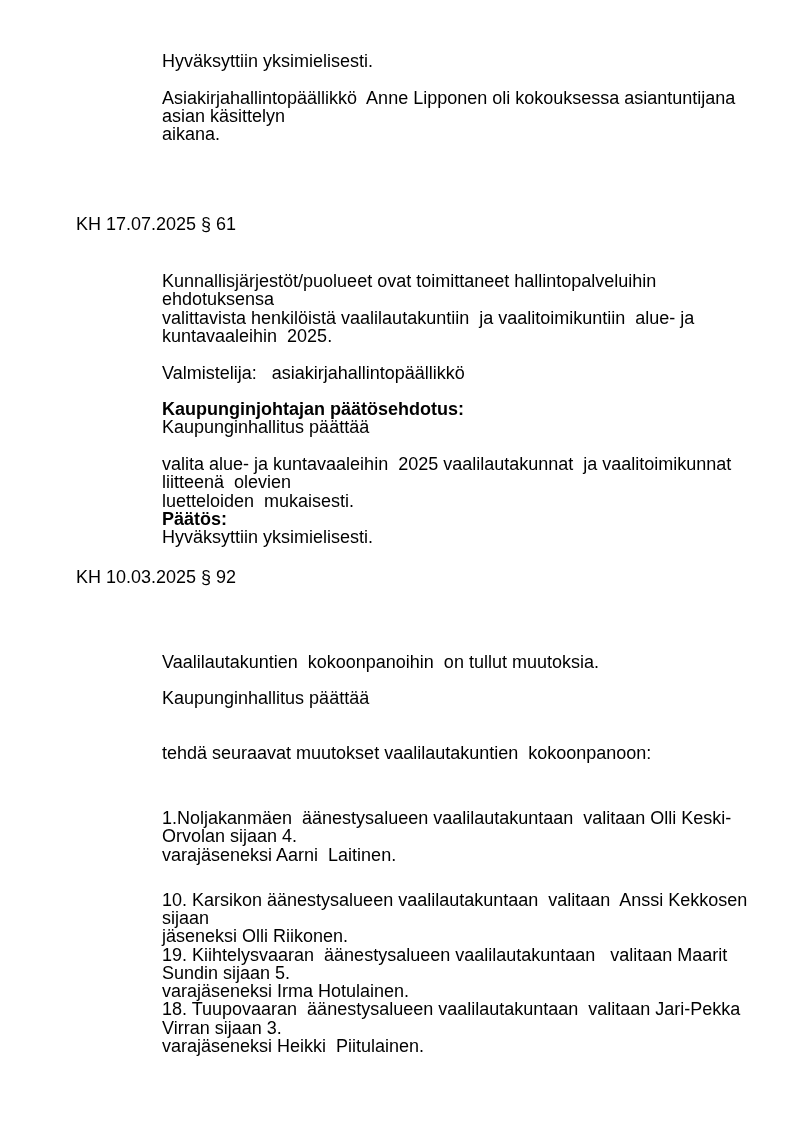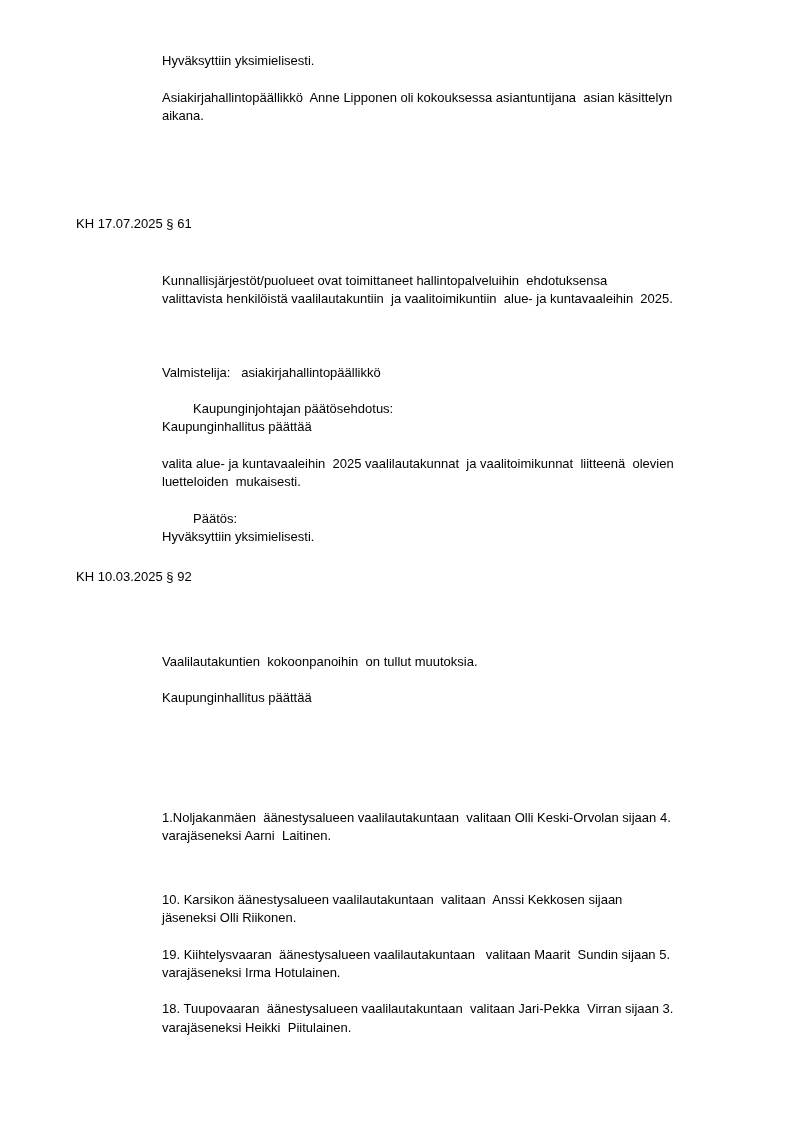--- a/index.html
+++ b/index.html
@@ -3,39 +3,38 @@
 <meta charset="utf-8">
 <style>
   html, body { margin: 0; padding: 0; background: #ffffff; }
   .page {
     position: relative;
     width: 794px;
     height: 1122px;
     background: #ffffff;
     color: #000000;
     font-family: "Liberation Sans", sans-serif;
-    font-size: 13px;
+    font-size: 18px;
     line-height: 18.3px;
     overflow: hidden;
   }
   .block {
     position: absolute;
     left: 162px;
     width: 604px;
     white-space: pre-wrap;
     text-align: left;
   }
   .block.heading {
     left: 76px;
     width: 450px;
   }
   .label {
     display: block;
-    font-weight: normal;
-    margin-left: 31px;
+    font-weight: bold;
   }
 </style>
 </head>
 <body>
 
 <div class="page">
 
   <div class="block" style="top:52px">Hyväksyttiin yksimielisesti.</div>
 
   <div class="block" style="top:88.6px">Asiakirjahallintopäällikkö  Anne Lipponen oli kokouksessa asiantuntijana  asian käsittelyn
@@ -55,20 +54,21 @@
 luetteloiden  mukaisesti.</div>
 
   <div class="block" style="top:509.9px"><span class="label">Päätös:</span><span>Hyväksyttiin yksimielisesti.</span></div>
 
   <div class="block heading" style="top:568px">KH 10.03.2025 § 92</div>
 
   <div class="block" style="top:653px">Vaalilautakuntien  kokoonpanoihin  on tullut muutoksia.</div>
 
   <div class="block" style="top:689.3px"><span>Kaupunginhallitus päättää</span></div>
 
+  <div class="block" style="top:744.2px">tehdä seuraavat muutokset vaalilautakuntien  kokoonpanoon:</div>
 
   <div class="block" style="top:809px">1.Noljakanmäen  äänestysalueen vaalilautakuntaan  valitaan Olli Keski-Orvolan sijaan 4.
 varajäseneksi Aarni  Laitinen.</div>
 
 
   <div class="block" style="top:890.7px">10. Karsikon äänestysalueen vaalilautakuntaan  valitaan  Anssi Kekkosen sijaan
 jäseneksi Olli Riikonen.</div>
 
   <div class="block" style="top:945.6px">19. Kiihtelysvaaran  äänestysalueen vaalilautakuntaan   valitaan Maarit  Sundin sijaan 5.
 varajäseneksi Irma Hotulainen.</div>

